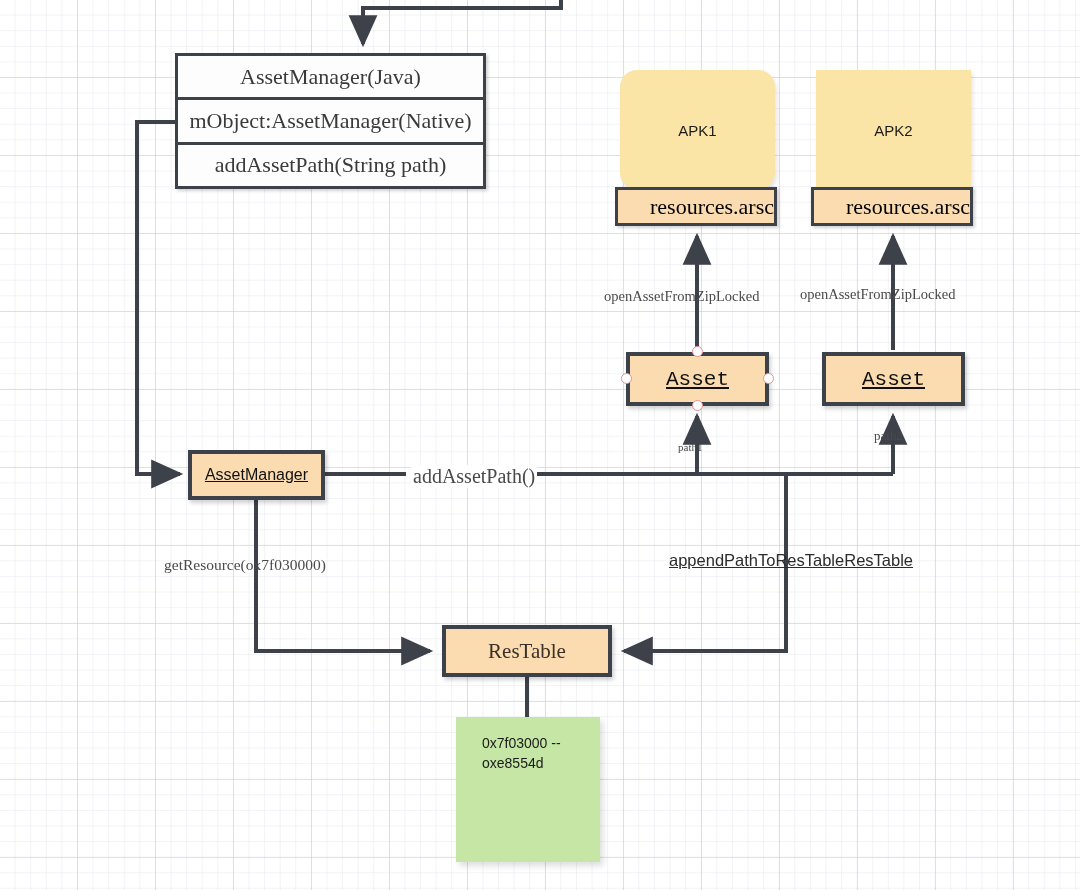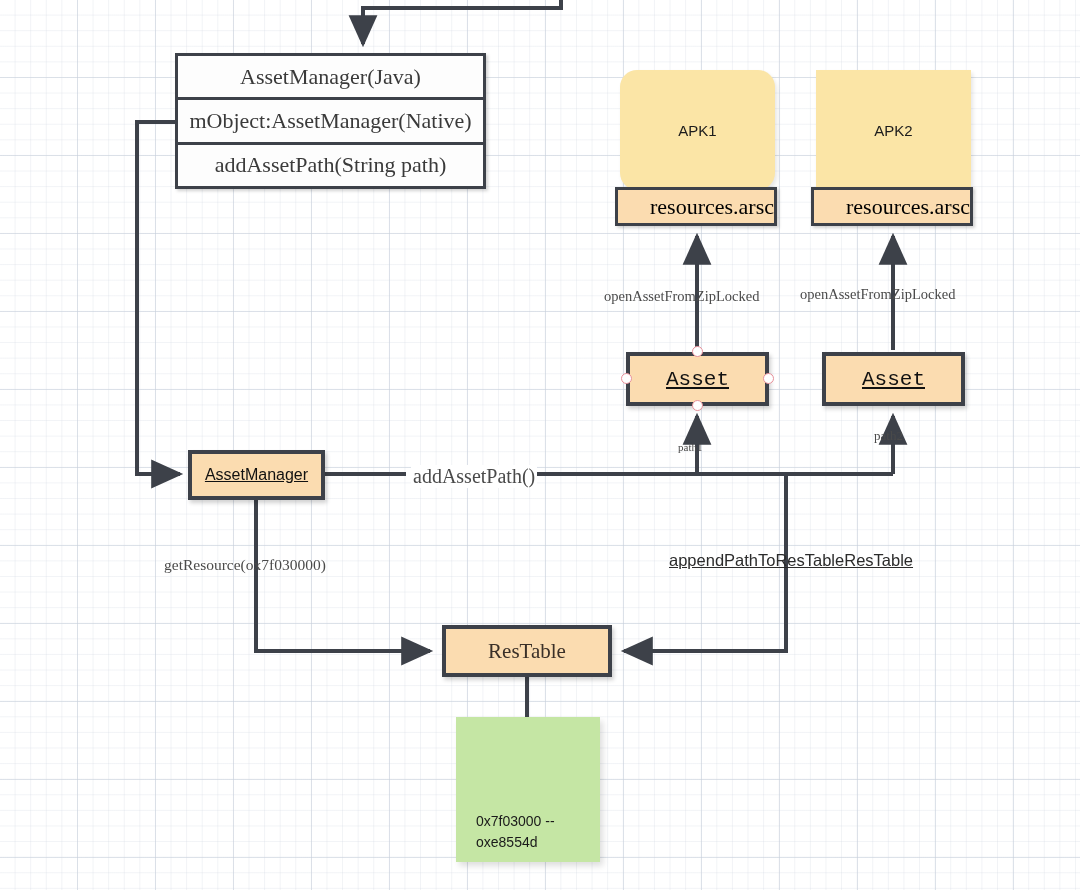--- a/index.html
+++ b/index.html
@@ -154,23 +154,23 @@
   }
 
   
   .note {
     left: 456px;
     top: 717px;
     width: 144px;
     height: 145px;
     background: #c5e6a4;
     box-shadow: 3px 4px 6px rgba(0,0,0,0.13);
-    padding: 10px;
-    display: flex;
-    align-items: flex-end;
+    padding: 16px;
+    display: flex;
+    align-items: flex-start;
   }
   .note-text {
     font-family: "Liberation Sans", sans-serif;
     font-size: 14px;
     line-height: 1.45;
     color: #1a1a1a;
     padding: 0 8px 0 10px;
     white-space: pre-line;
   }
 

